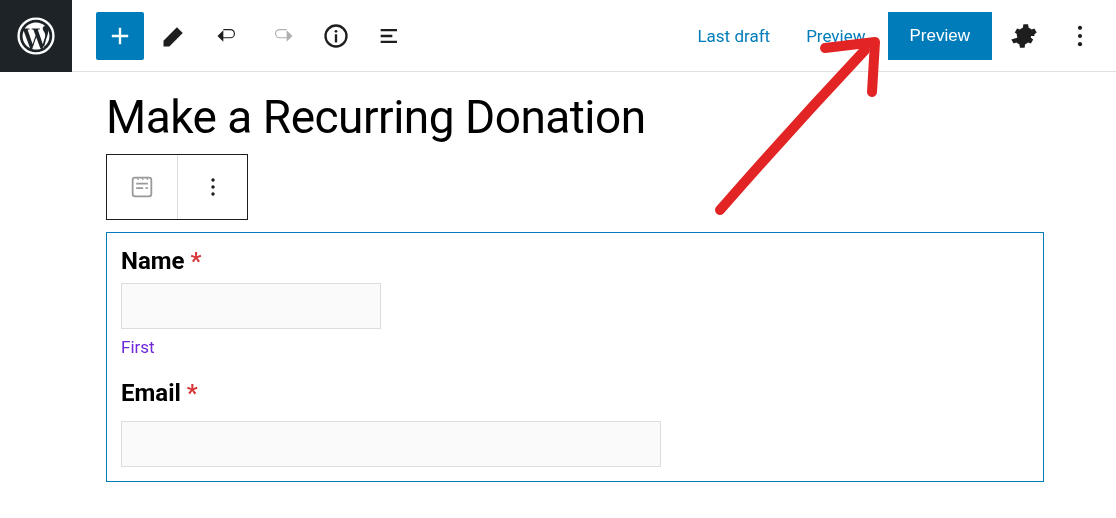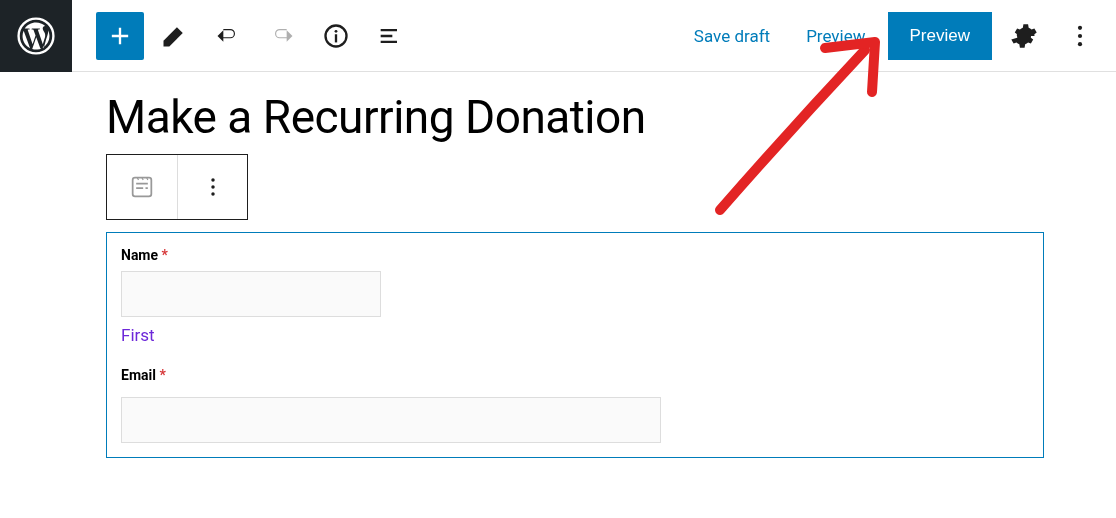--- a/index.html
+++ b/index.html
@@ -22,21 +22,21 @@
 
     .content { padding: 0 16px 0 106px; }
     .page-title { font-size: 46px; font-weight: 400; margin-top: 18px; letter-spacing: -0.5px; }
 
     .block-toolbar { display: flex; border: 1px solid #1e1e1e; margin-top: 10px; background: #fff; width: fit-content; }
     .block-tool { width: 70px; height: 64px; display: flex; align-items: center; justify-content: center; cursor: pointer; }
     .block-tool + .block-tool { border-left: 1px solid #ddd; }
     .block-tool svg { width: 28px; height: 28px; }
 
     .form-block { margin-top: 12px; border: 1.5px solid #007cba; padding: 14px; width: 938px; }
-    .field-label { font-size: 14px; font-weight: 700; margin-bottom: 8px; }
+    .field-label { font-size: 24px; font-weight: 700; margin-bottom: 8px; }
     .field-label .req { color: #d63638; }
     .name-row { display: flex; gap: 20px; }
     .name-col { flex: 0 0 260px; }
     .text-input { width: 100%; height: 46px; border: 1px solid #ddd; background: #fafafa; padding: 0 8px; font-size: 15px; }
     .sub-label { font-size: 17px; margin-top: 8px; color: #6d28d9; }
     .email-input { width: 540px; height: 46px; border: 1px solid #ddd; background: #fafafa; padding: 0 8px; font-size: 15px; margin-top: 6px; }
 
     .annotation-arrow { position: absolute; top: 30px; left: 690px; pointer-events: none; z-index: 100; }
     .annotation-arrow svg { width: 220px; height: 200px; }
   </style>
@@ -78,21 +78,21 @@
           <rect x="11" y="10.5" width="2" height="7" fill="#1e1e1e"></rect>
         </svg>
     </div>
     <div class="tool-btn">
       <svg viewBox="0 0 24 24">
           <path stroke="#1e1e1e" stroke-width="2" d="M4 7h14M4 12h10M4 17h14" fill="none"></path>
         </svg>
     </div>
   </div>
   <div class="toolbar-right">
-    <div class="link-btn">Save draft</div>
+    <div class="link-btn">Last draft</div>
     <div class="link-btn">Preview</div>
     <button class="publish-btn">Preview</button>
     <div class="settings-btn">
       <svg viewBox="0 0 24 24">
           <path fill="#1e1e1e" d="M12 8a4 4 0 100 8 4 4 0 000-8zm0 6a2 2 0 110-4 2 2 0 010 4zm9-2c0-.5-.04-.98-.12-1.45l2.02-1.58-2-3.46-2.4.82c-.73-.65-1.57-1.17-2.5-1.5L15.5 2h-4l-.5 2.83c-.93.33-1.77.85-2.5 1.5l-2.4-.82-2 3.46 2.02 1.58c-.8.47-.12.95-.12 1.45s.4.98.12 1.45L1.1 15.03l2 3.46 2.4-.82c.73.65 1.57 1.17 2.5 1.5L8.5 22h4l.5-2.83c.93-.33 1.77-.85 2.5-1.5l2.4.82 2-3.46-2.02-1.58c.08-.47.12-.95.12-1.45z"></path>
         </svg>
     </div>
     <div class="more-btn">
       <svg viewBox="0 0 24 24">
           <circle cx="12" cy="5" r="1.8" fill="#1e1e1e"></circle>

